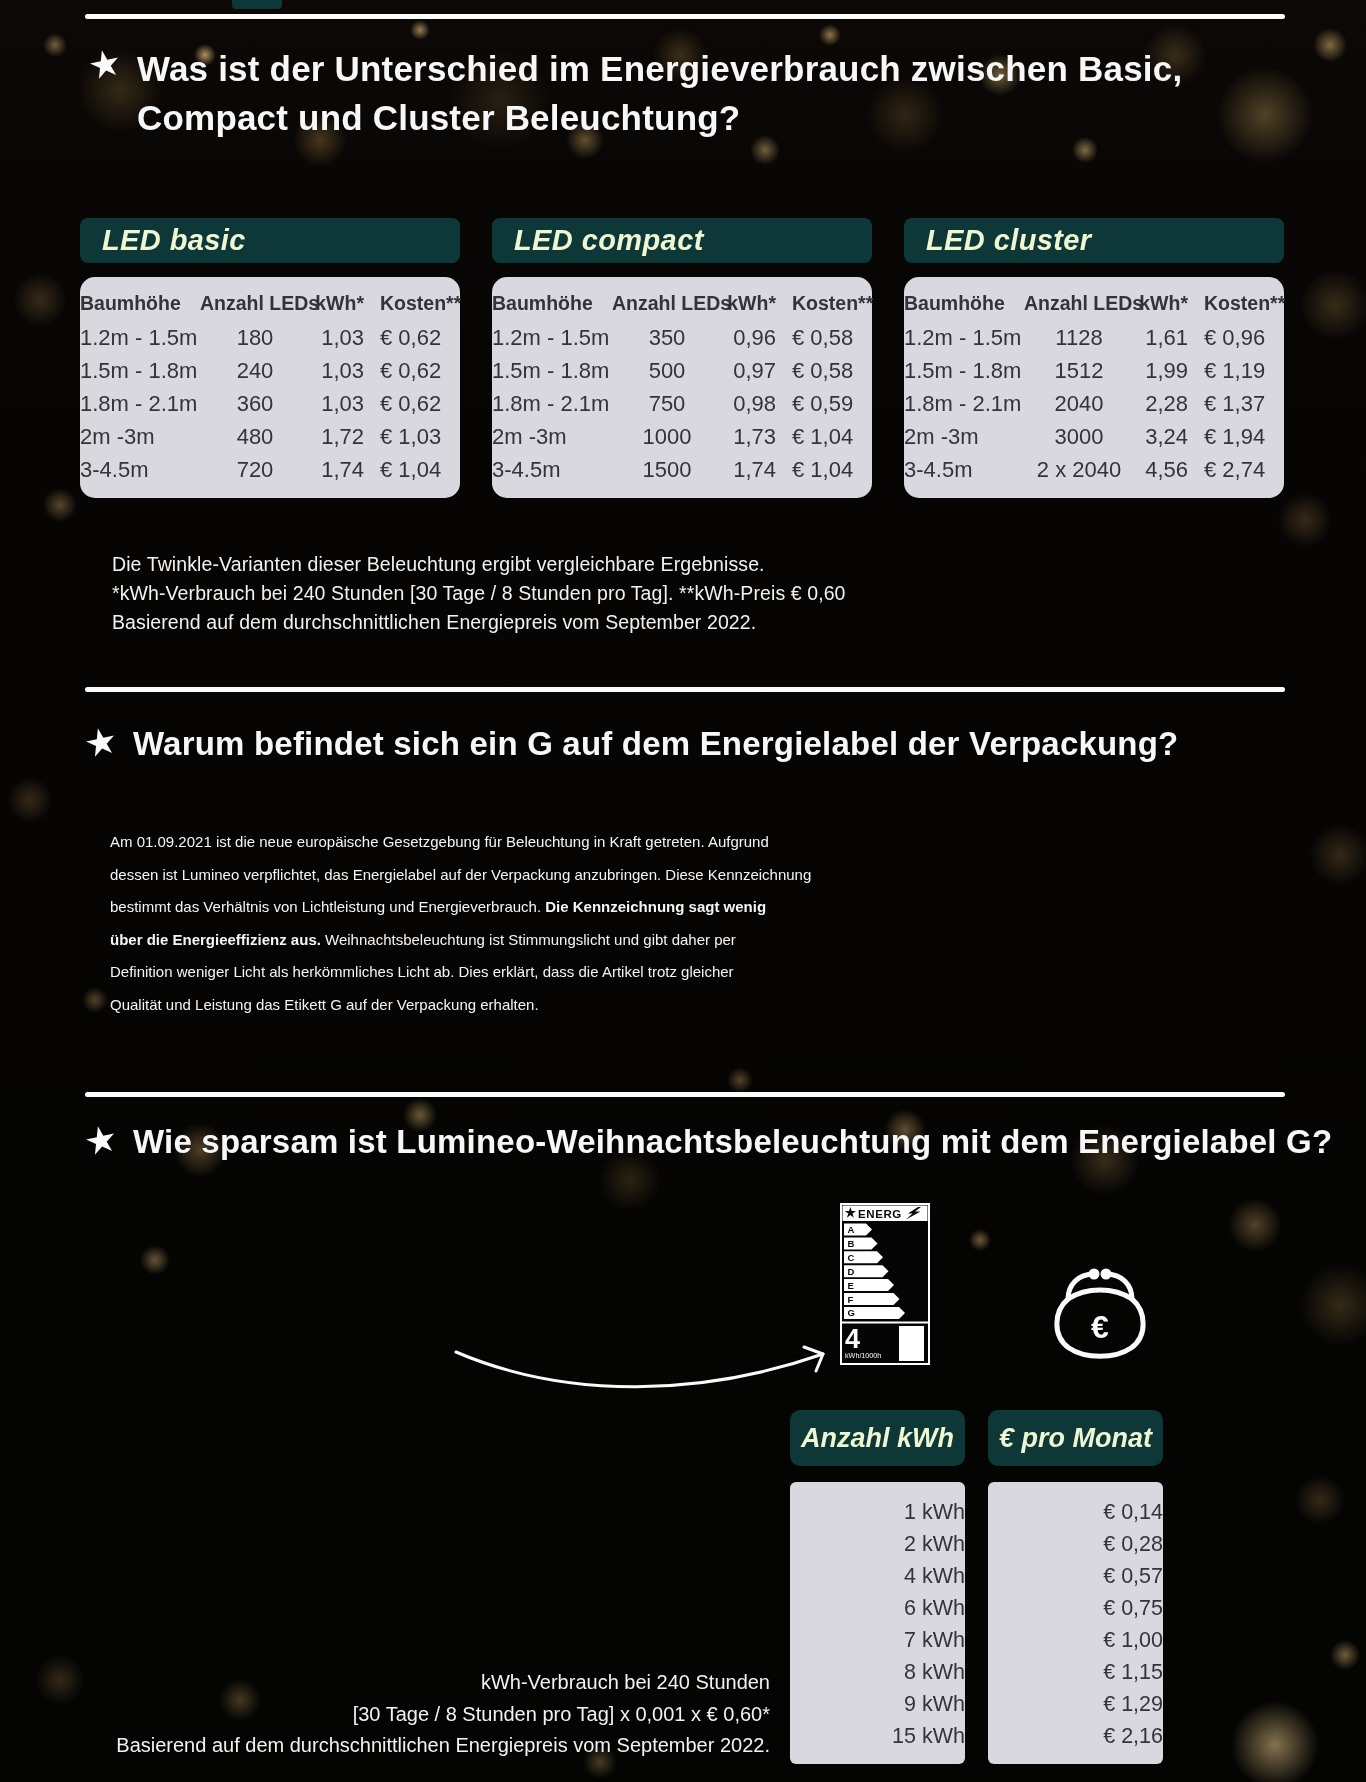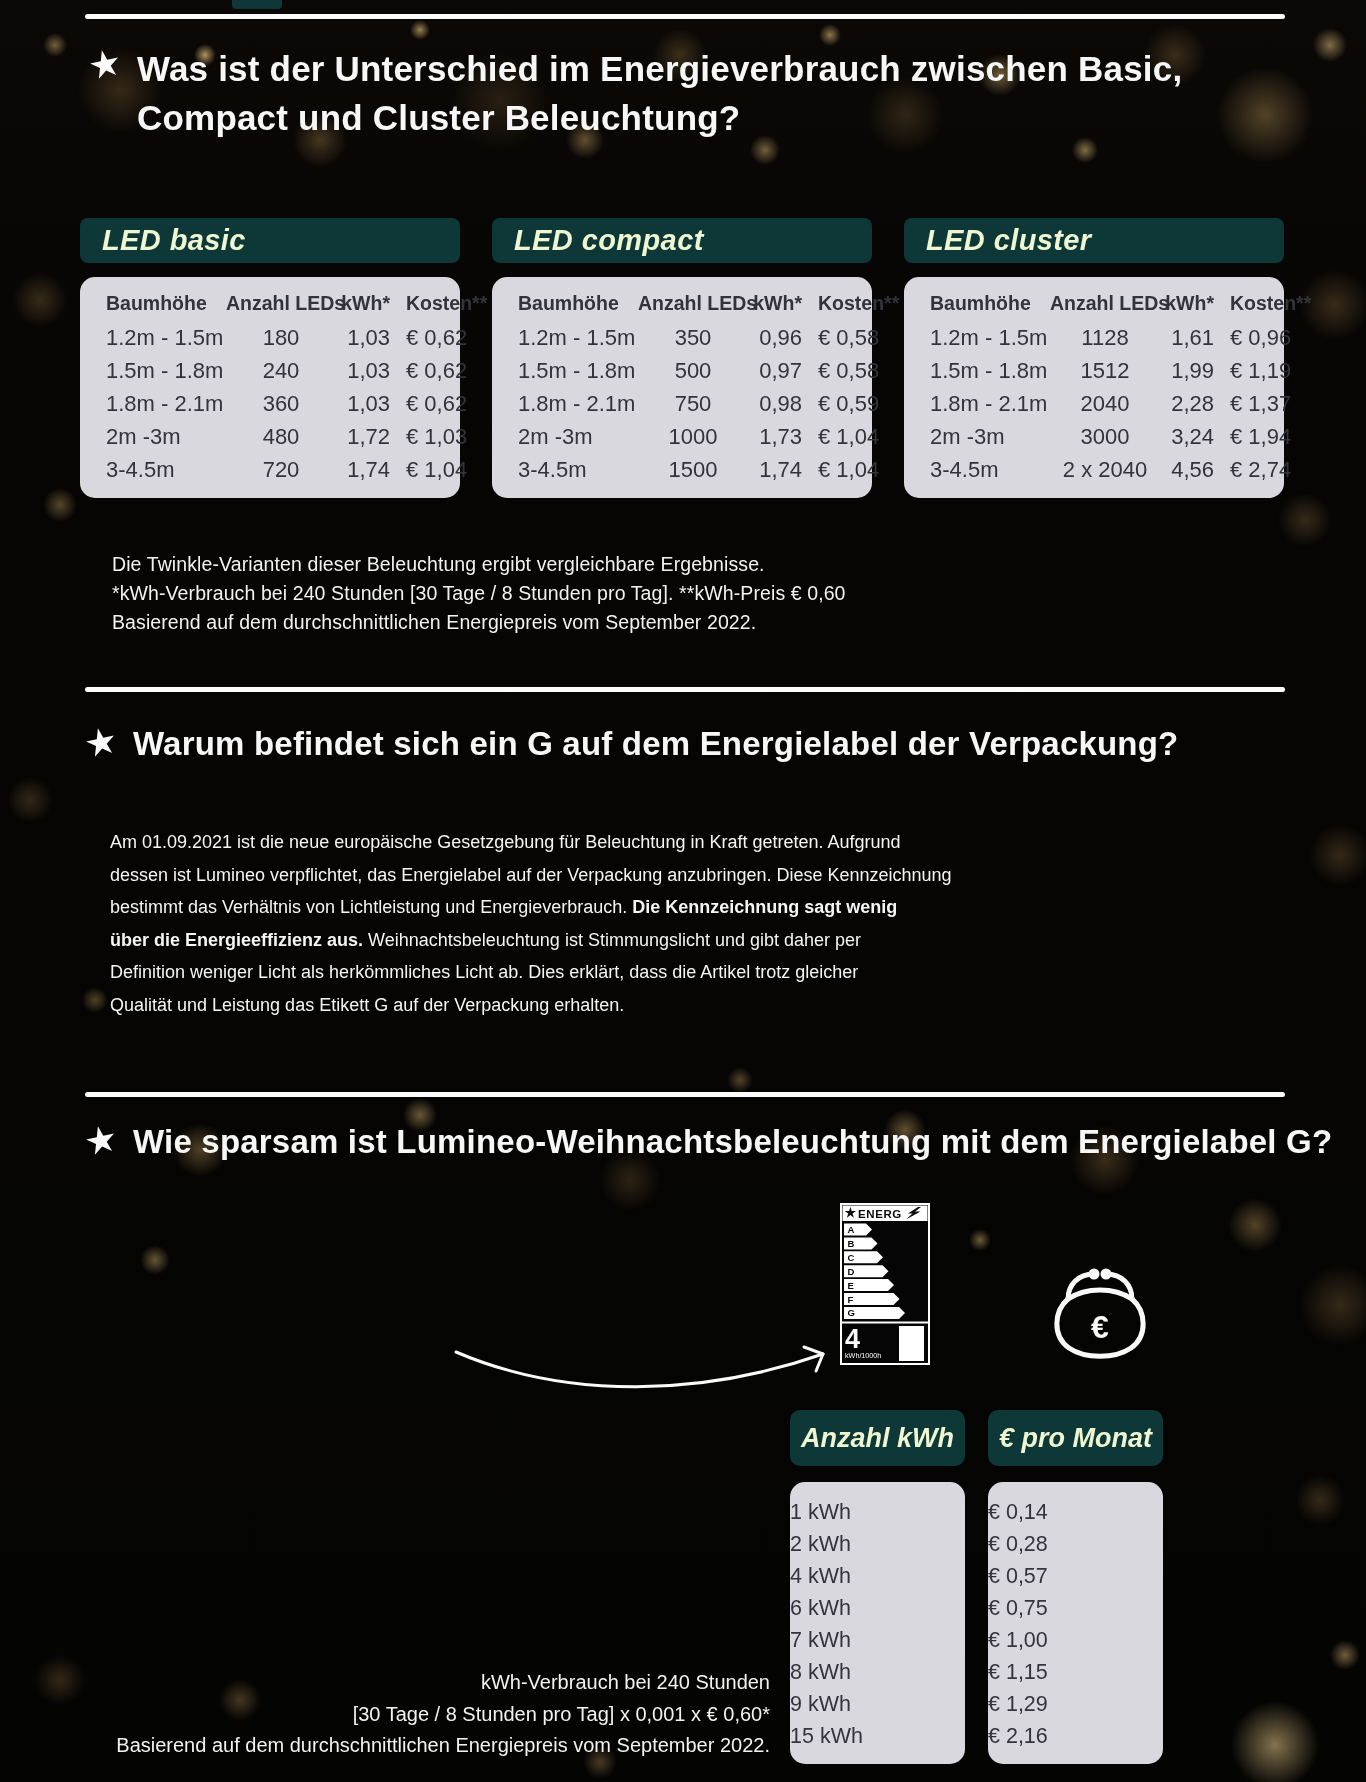--- a/index.html
+++ b/index.html
@@ -56,41 +56,41 @@
   .h1{font-size:35px;font-weight:700;line-height:49px;letter-spacing:.2px;white-space:nowrap;}
   .h2{font-size:33px;font-weight:700;line-height:44px;letter-spacing:.2px;white-space:nowrap;}
   #head1{left:90px;top:44px}
   #head2{left:86px;top:722px}
   #head3{left:86px;top:1120px}
   
   .tbl{position:absolute;top:218px;width:380px;}
   #tbl-basic{left:80px}#tbl-compact{left:492px}#tbl-cluster{left:904px}
   .tbl-head{height:45px;background:#0d3837;border-radius:8px;display:flex;align-items:center;
             padding-left:22px;color:#eef6d2;font-size:29px;font-style:italic;font-weight:700;letter-spacing:.4px;}
-  .tbl-body{margin-top:14px;background:#d9d8de;border-radius:15px;padding:13px 26px 12px;color:#33333b;}
+  .tbl-body{margin-top:14px;background:#d9d8de;border-radius:15px;padding:13px 0 12px;color:#33333b;}
   .tr{display:grid;grid-template-columns:120px 110px 54px 1fr;align-items:center;height:33px;font-size:22px;white-space:nowrap;}
   .tr.th{font-weight:700;font-size:19.5px;height:26px;margin-bottom:5px;}
   .c2{text-align:center}.c3{text-align:right}.c4{text-align:left;padding-left:16px}
   
   .footnote{position:absolute;left:112px;top:550px;font-size:19.5px;line-height:29px;color:#f2f2f2;letter-spacing:.1px;}
-  .para{position:absolute;left:110px;top:826px;font-size:18px;line-height:32.5px;color:#f5f5f5;}
+  .para{position:absolute;left:110px;top:826px;font-size:15px;line-height:32.5px;color:#f5f5f5;}
   .pline{white-space:nowrap}
   .intro{position:absolute;left:110px;top:1208px;font-size:22.5px;line-height:33px;color:#f5f5f5;white-space:nowrap;}
   .rfoot{position:absolute;right:596px;top:1650px;display:flex;flex-direction:column;align-items:flex-end;
          font-size:20px;line-height:31.5px;color:#f2f2f2;white-space:nowrap;margin-top:17px;}
   
   #energy-label{position:absolute;left:840px;top:1203px;}
   #purse{position:absolute;left:1044px;top:1264px;}
   #arrow{position:absolute;left:448px;top:1338px;}
   
   .mini{position:absolute;top:1410px;width:175px;}
   #mini-kwh{left:790px}#mini-cost{left:988px}
   .mini-head{height:56px;background:#0d3837;border-radius:10px;display:flex;align-items:center;justify-content:center;
              color:#eef6d2;font-size:27px;font-style:italic;font-weight:700;}
-  .mini-body{margin-top:16px;background:#d9d8de;border-radius:15px;padding:14px 0 12px;text-align:left;
+  .mini-body{margin-top:16px;background:#d9d8de;border-radius:6px;padding:14px 0 12px;text-align:right;
              color:#33333b;font-size:21.5px;}
   .mini-body div{height:32px;line-height:32px;}
   svg text{font-family:"Liberation Sans",sans-serif;}
 </style>
 </head>
 <body>
 
 <div class="page">
   <div class="bokeh"></div>
   <div class="sliver"></div>

